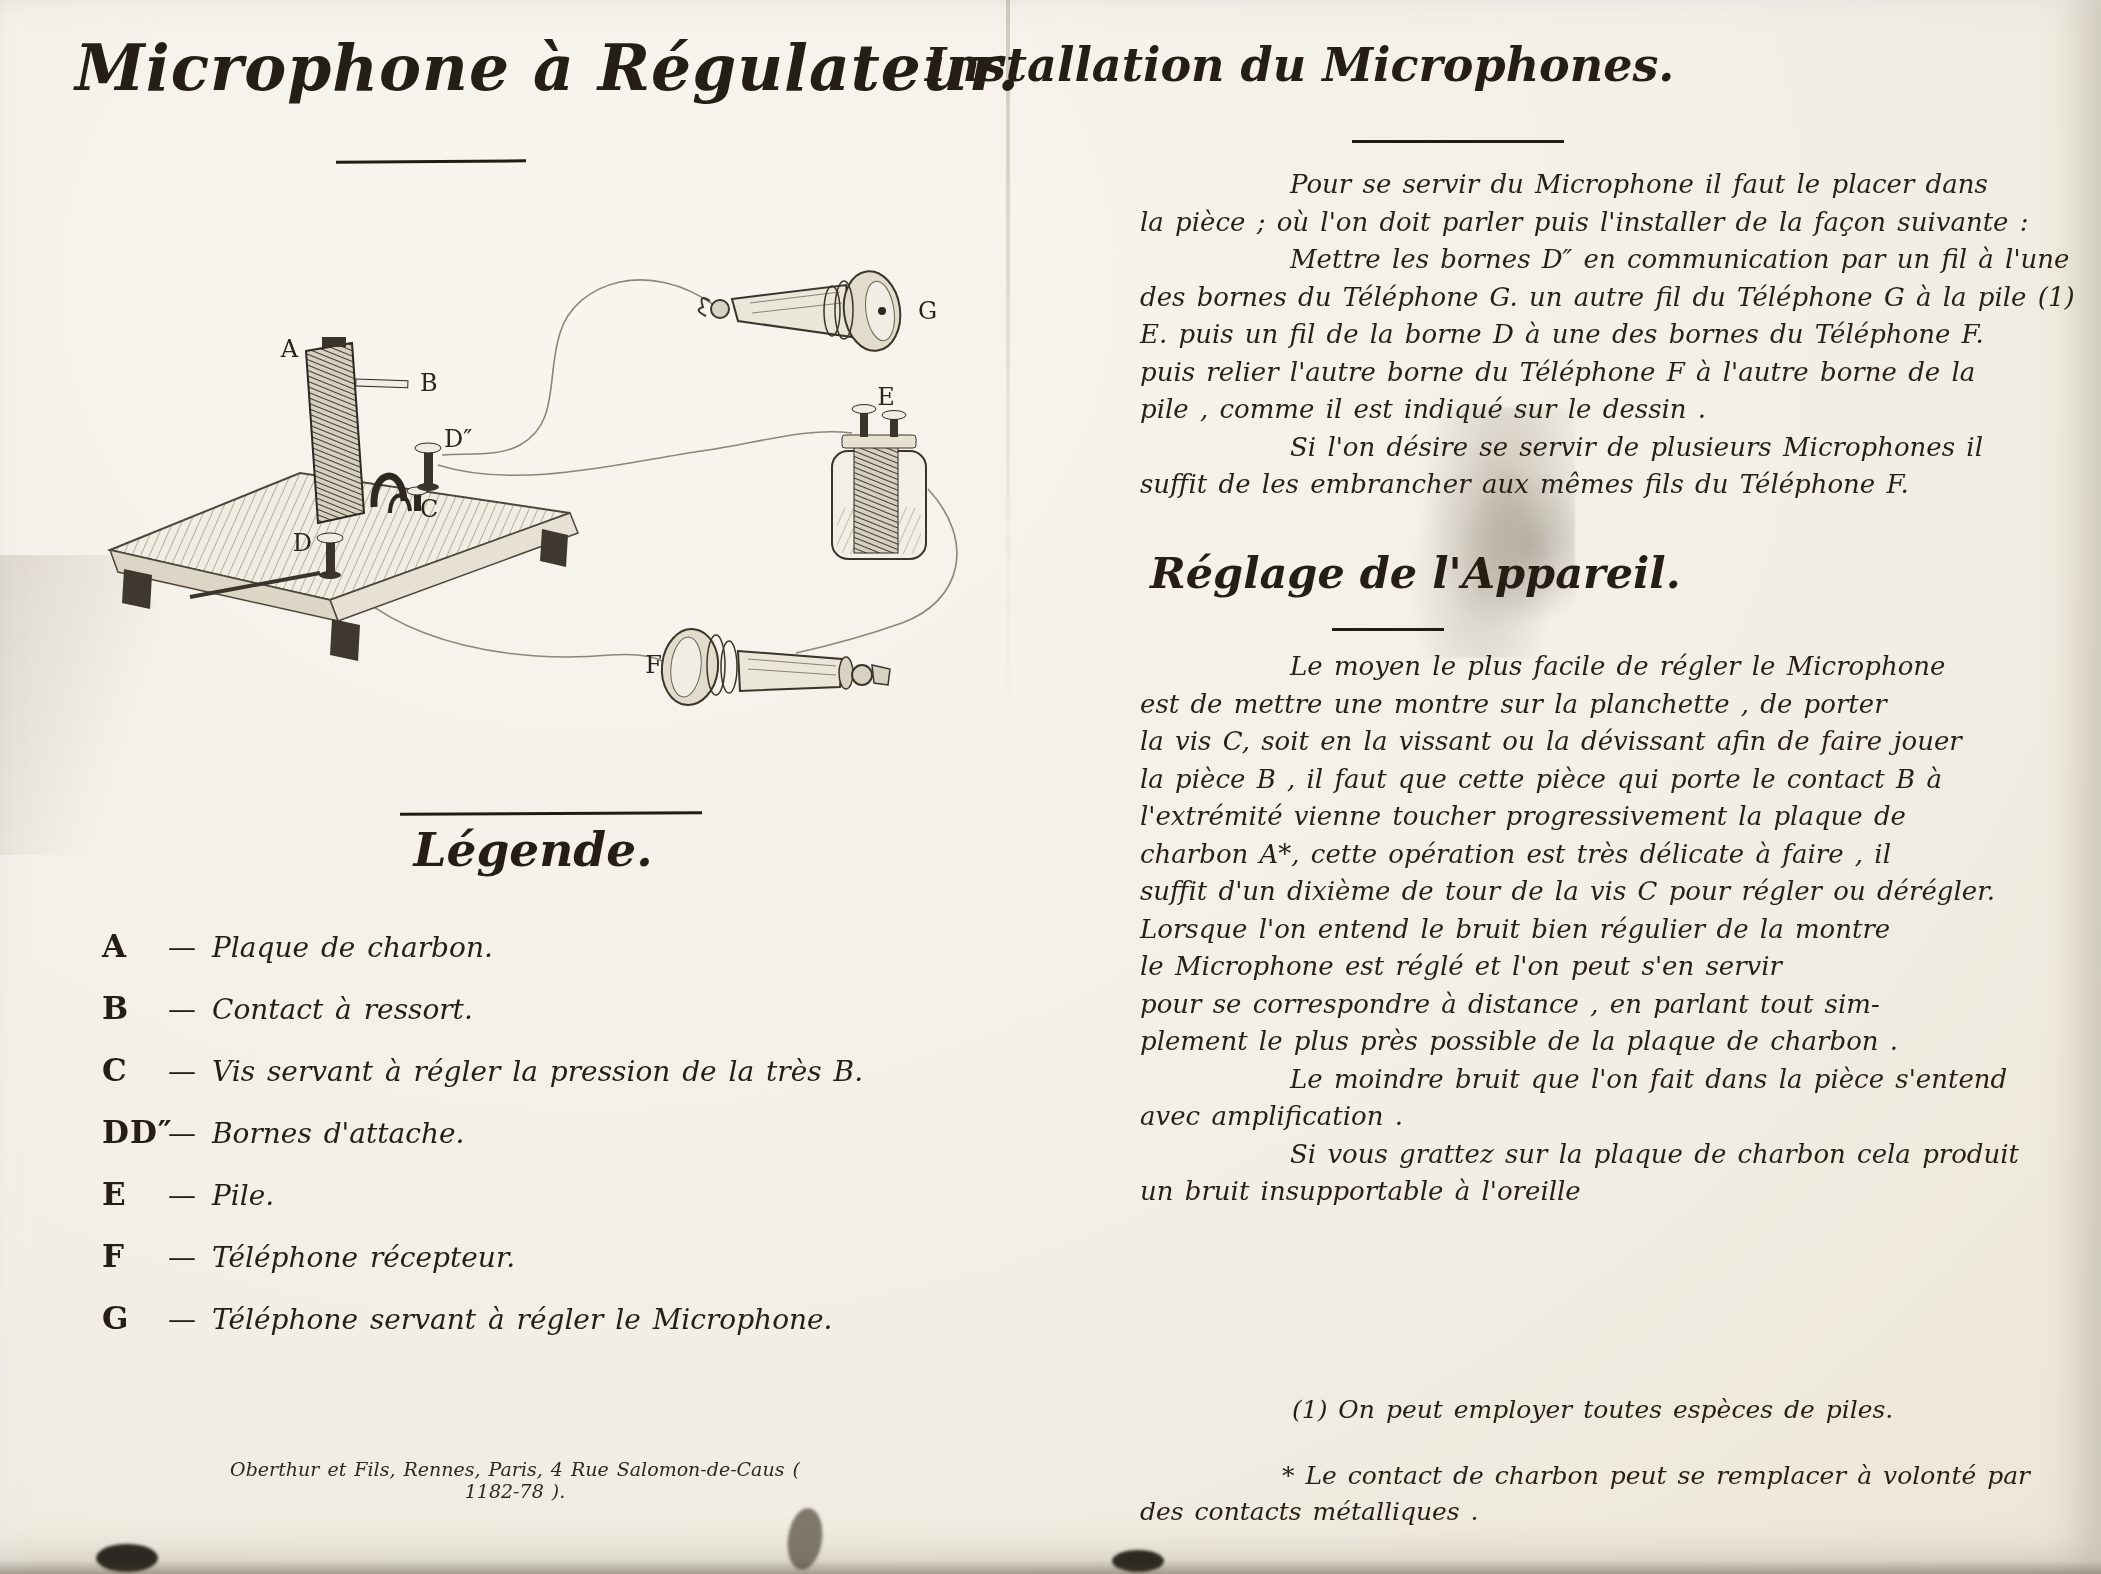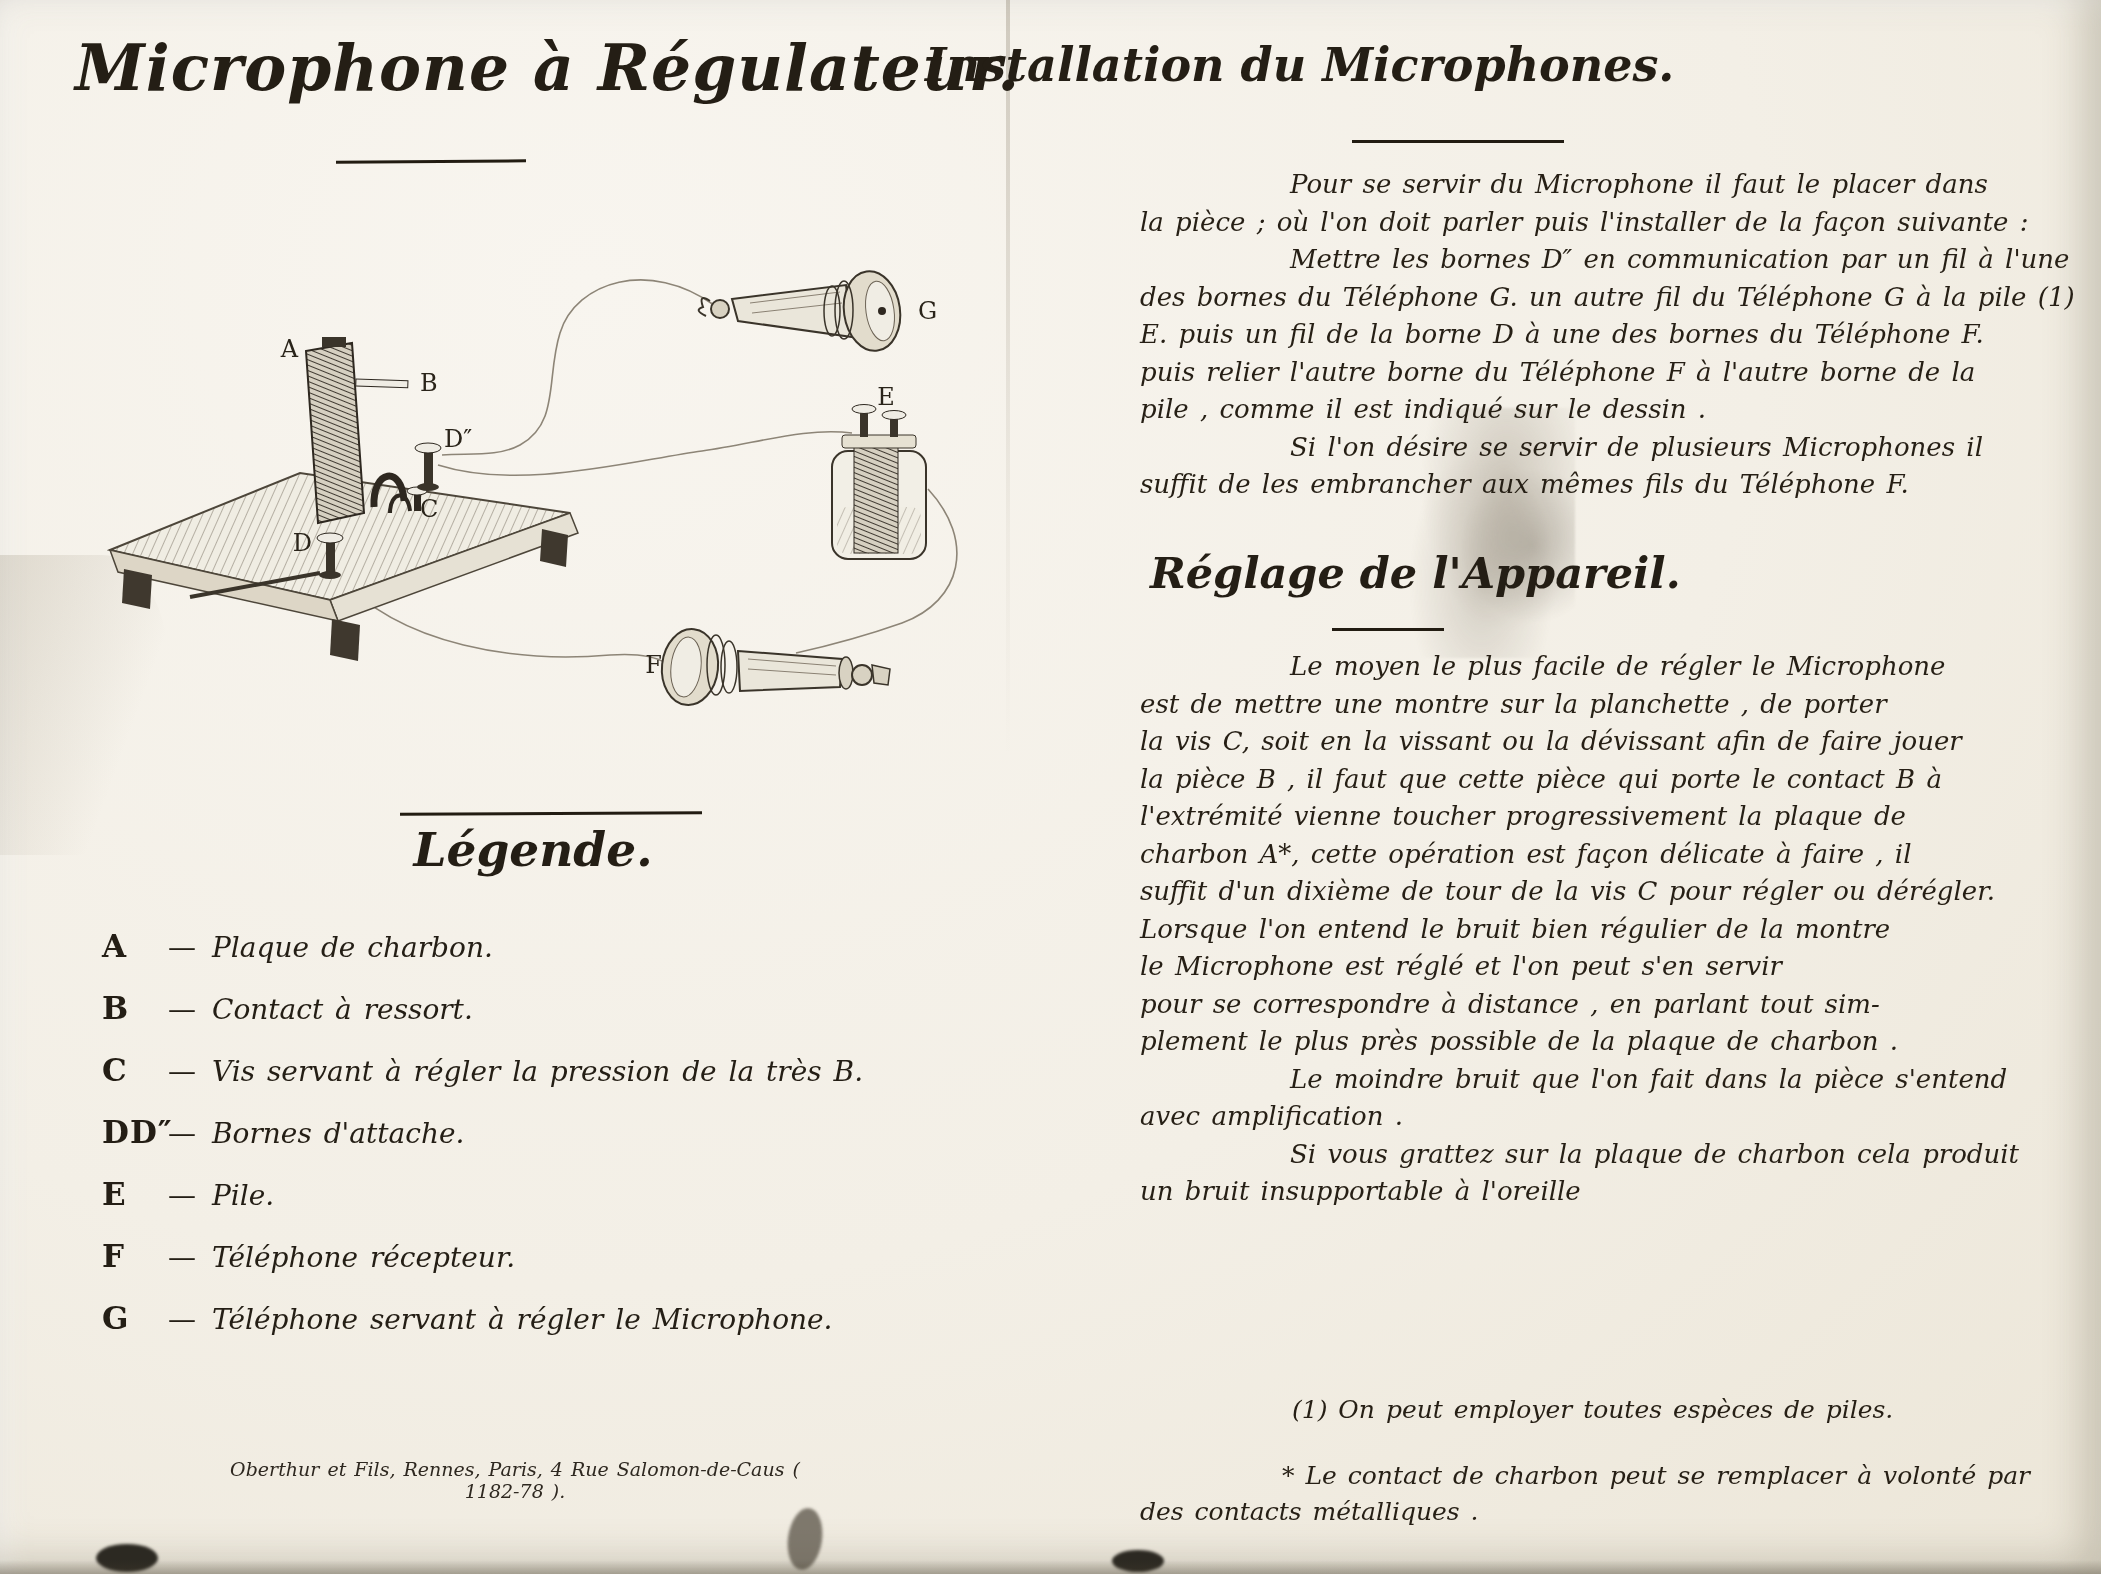--- a/index.html
+++ b/index.html
@@ -293,21 +293,21 @@
     <div class="rule reglage-rule"></div>
 
     <div class="textcol" id="reglage-block">
       <div class="para">
 
       <div class="line">Le moyen le plus facile de régler le Microphone</div>
           <div class="line">est de mettre une montre sur la planchette , de porter</div>
           <div class="line">la vis C, soit en la vissant ou la dévissant afin de faire jouer</div>
           <div class="line">la pièce B , il faut que cette pièce qui porte le contact B à</div>
           <div class="line">l'extrémité vienne toucher progressivement la plaque de</div>
-          <div class="line">charbon A*, cette opération est façon délicate à faire , il</div>
+          <div class="line">charbon A*, cette opération est très délicate à faire , il</div>
           <div class="line">suffit d'un dixième de tour de la vis C pour régler ou dérégler.</div>
           <div class="line">Lorsque l'on entend le bruit bien régulier de la montre</div>
           <div class="line">le Microphone est réglé et l'on peut s'en servir</div>
           <div class="line">pour se correspondre à distance , en parlant tout sim-</div>
           <div class="line">plement le plus près possible de la plaque de charbon .</div>
         </div>
       <div class="para">
 
       <div class="line">Le moindre bruit que l'on fait dans la pièce s'entend</div>
           <div class="line">avec amplification .</div>

